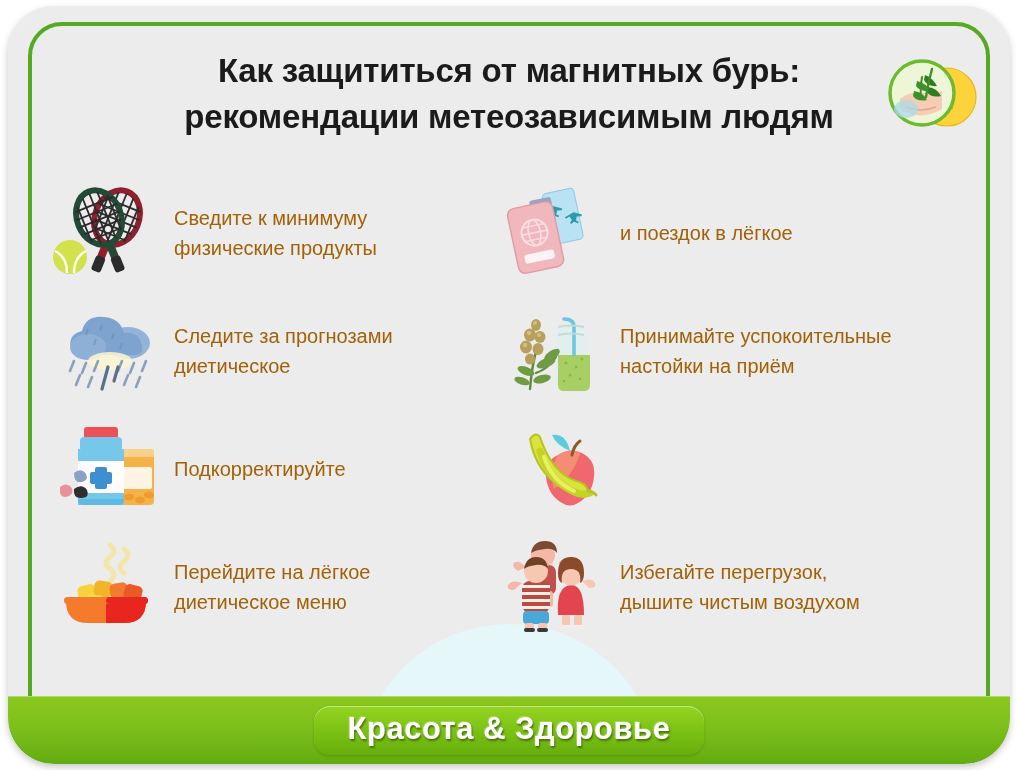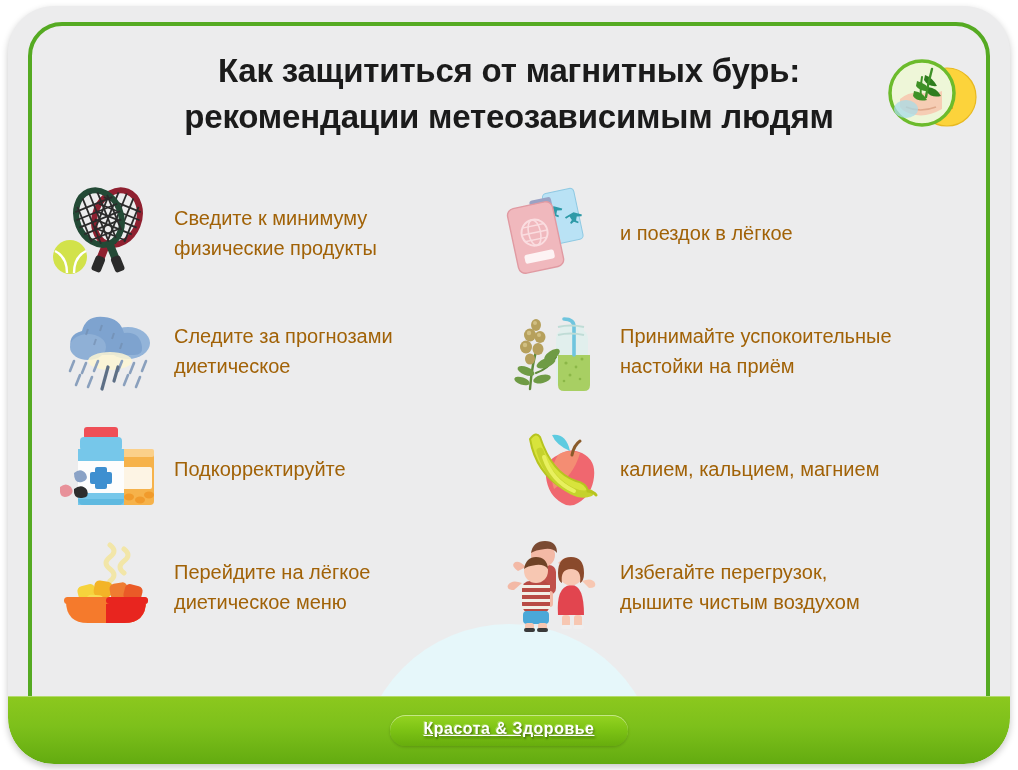--- a/index.html
+++ b/index.html
@@ -84,28 +84,27 @@
 
   .footer-pill {
     position: relative;
     padding: 5px 34px 8px;
     border-radius: 16px;
     background: linear-gradient(180deg, #95d421 0%, #7cc214 50%, #67ad0d 100%);
     box-shadow: inset 0 1px 0 rgba(255,255,255,0.45),
                 0 1px 3px rgba(0,0,0,0.18);
   }
   .footer-pill .ftxt {
-    font-size: 16px;
+    font-size: 31px;
     font-weight: bold;
     color: #ffffff;
     letter-spacing: 0.5px;
     white-space: nowrap;
     text-shadow: 1px 2px 2px rgba(60,90,10,0.75),
                  -1px -1px 0 rgba(255,255,255,0.25);
-    text-decoration: underline;
   }
 
   
   .title-wrap {
     position: absolute;
     left: 60px;
     right: 60px;
     top: 42px;
     text-align: center;
     z-index: 4;
@@ -410,21 +409,20 @@
             <path d="M74 30 q-14 -6 -18 -16 q14 -2 18 16 z" fill="#5ecbe0"></path>
 
             <path d="M34 18 q6 34 34 50 q14 7 24 2 q-2 -8 -12 -10 q-24 -8 -36 -44 q-4 -6 -10 2 z" fill="#d8e33c"></path>
             <path d="M34 18 q6 34 34 50 q14 7 24 2 q-2 -8 -12 -10 q-24 -8 -36 -44 q-4 -6 -10 2 z" fill="none" stroke="#b7c41f" stroke-width="2"></path>
             <path d="M44 30 q8 28 32 40 q10 5 18 2" stroke="#c5d22c" stroke-width="7" fill="none" stroke-linecap="round"></path>
             <path d="M48 36 q8 24 30 34" stroke="#e8f05e" stroke-width="4" fill="none" stroke-linecap="round"></path>
             <path d="M92 70 q6 1 8 4" stroke="#b7c41f" stroke-width="3" fill="none" stroke-linecap="round"></path>
           </svg>
         </div>
         <div class="tip-text">
-          <span class="l2">калием, кальцием, магнием</span>
         </div>
       </div>
 
       <div class="tip">
         <div class="tip-icon">
           <svg width="112" height="96" viewBox="0 0 112 96">
 
             <g stroke="#f2e6a8" stroke-width="5" fill="none" stroke-linecap="round">
               <path d="M60 6 q8 6 0 12 q-8 6 0 12 q8 6 0 12"></path>
               <path d="M74 10 q8 6 0 12 q-8 6 0 12"></path>

